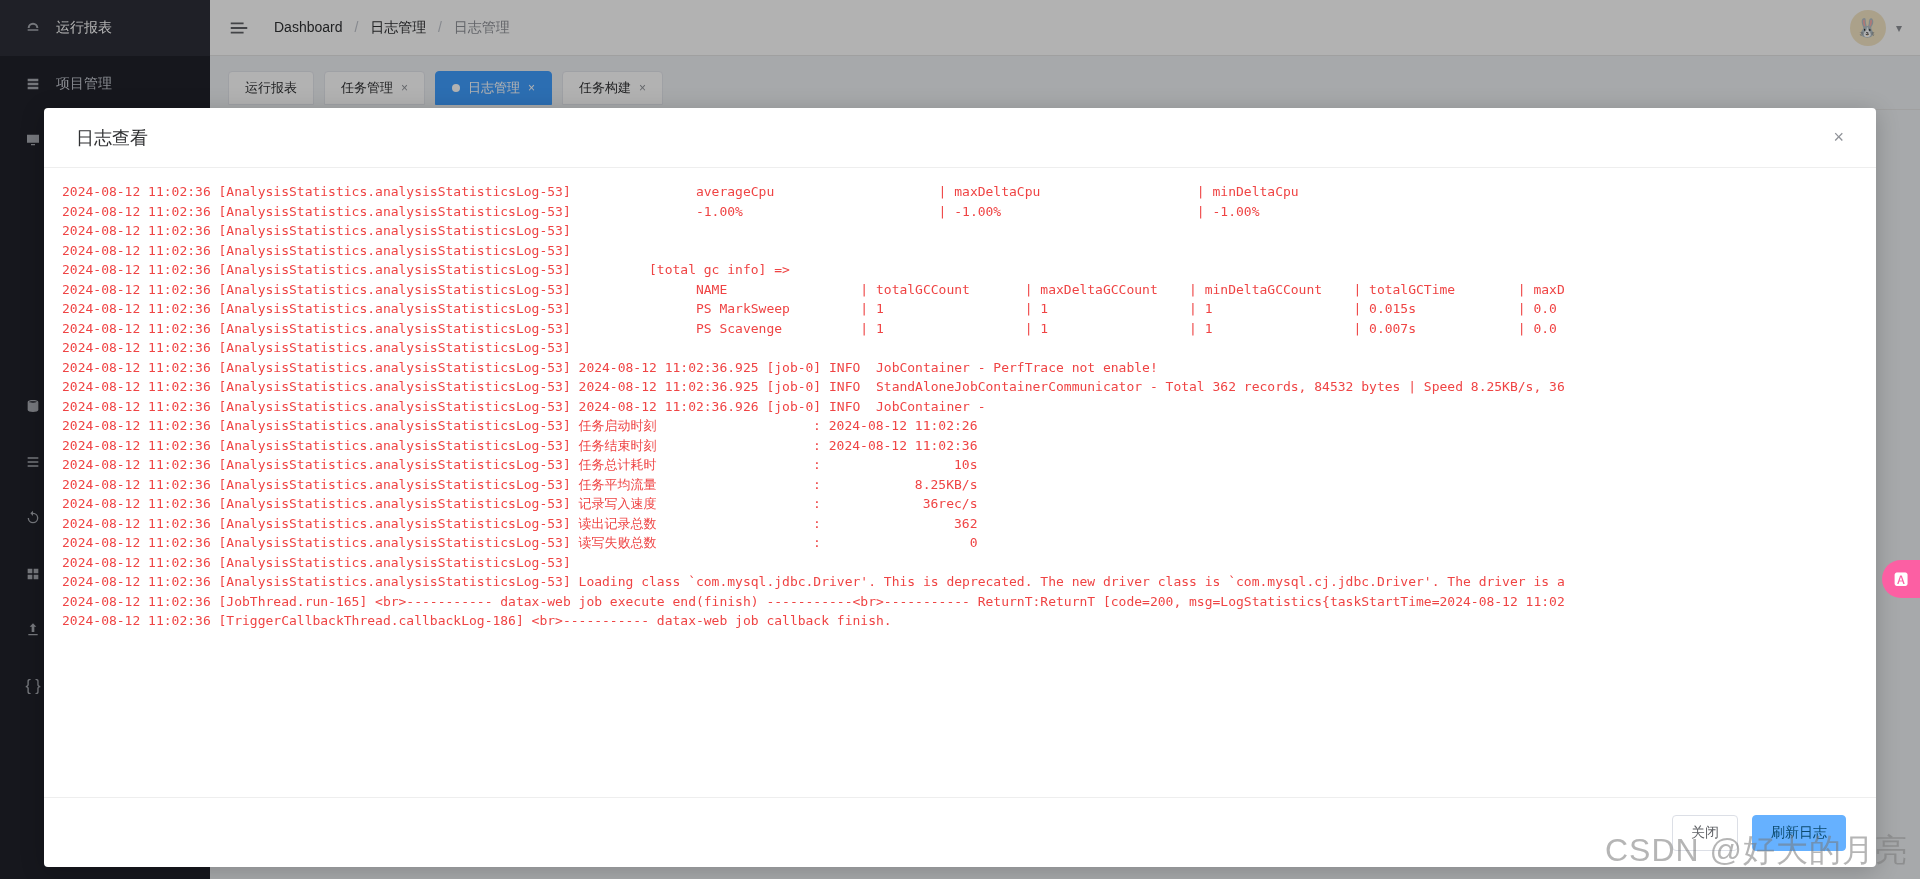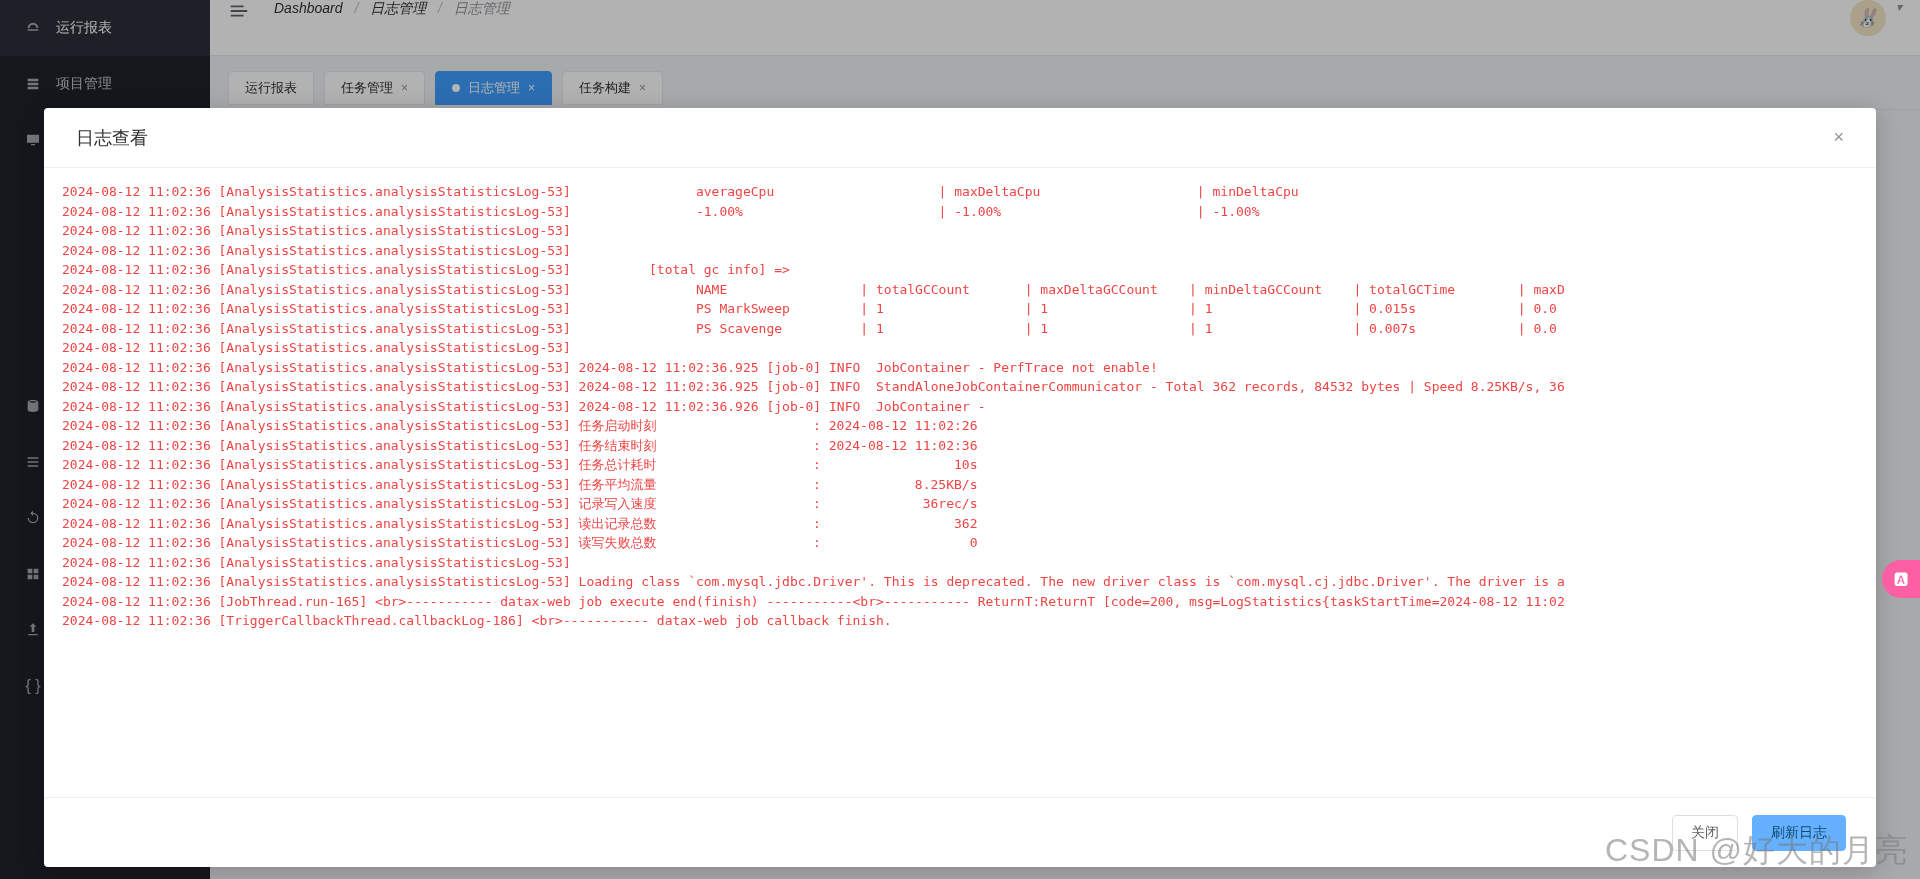--- a/index.html
+++ b/index.html
@@ -10,21 +10,21 @@
 .side-item { display:flex; align-items:center; height:56px; padding:0 24px; cursor:pointer; color:#c0c4cc; }
 .side-item.active { color:#fff; background:#2d2f39; }
 .side-item .ico { width:18px; height:18px; margin-right:14px; display:inline-flex; align-items:center; justify-content:center; color:#a8abb2; }
 .side-item .ico svg { width:16px; height:16px; fill:currentColor; }
 .side-item span.lbl { font-size:14px; }
 .side-item.small { height:56px; }
 .side-item.icon-only { justify-content:flex-start; }
 .sidebar .glyph { font-size:16px; }
 
 
-.topbar { position:absolute; left:210px; right:0; top:0; height:56px; background:#fff; border-bottom:1px solid #e6e6e6; display:flex; padding:0 18px;font-style:italic; }
+.topbar { position:absolute; left:210px; right:0; top:0; height:56px; background:#fff; border-bottom:1px solid #e6e6e6; display:flex; align-items:center; padding:0 18px; }
 .hamb { width:22px; height:22px; margin-right:24px; cursor:pointer; display:inline-flex; }
 .hamb svg { width:22px; height:22px; fill:#606266; }
 .crumb { color:#303133; font-size:14px; }
 .crumb .sep { padding:0 8px; color:#c0c4cc; }
 .crumb .cur { color:#909399; }
 .avatar { margin-left:auto; width:36px; height:36px; border-radius:50%; background:#f5e7c6; display:flex; align-items:center; justify-content:center; font-size:18px; }
 .caret { margin-left:10px; color:#909399; font-size:12px; cursor:pointer; }
 
 
 .tabsbar { position:absolute; left:210px; right:0; top:56px; height:54px; display:flex; align-items:center; padding:10px 18px 0; background:#f0f2f5; border-bottom:1px solid #e6e6e6; }

